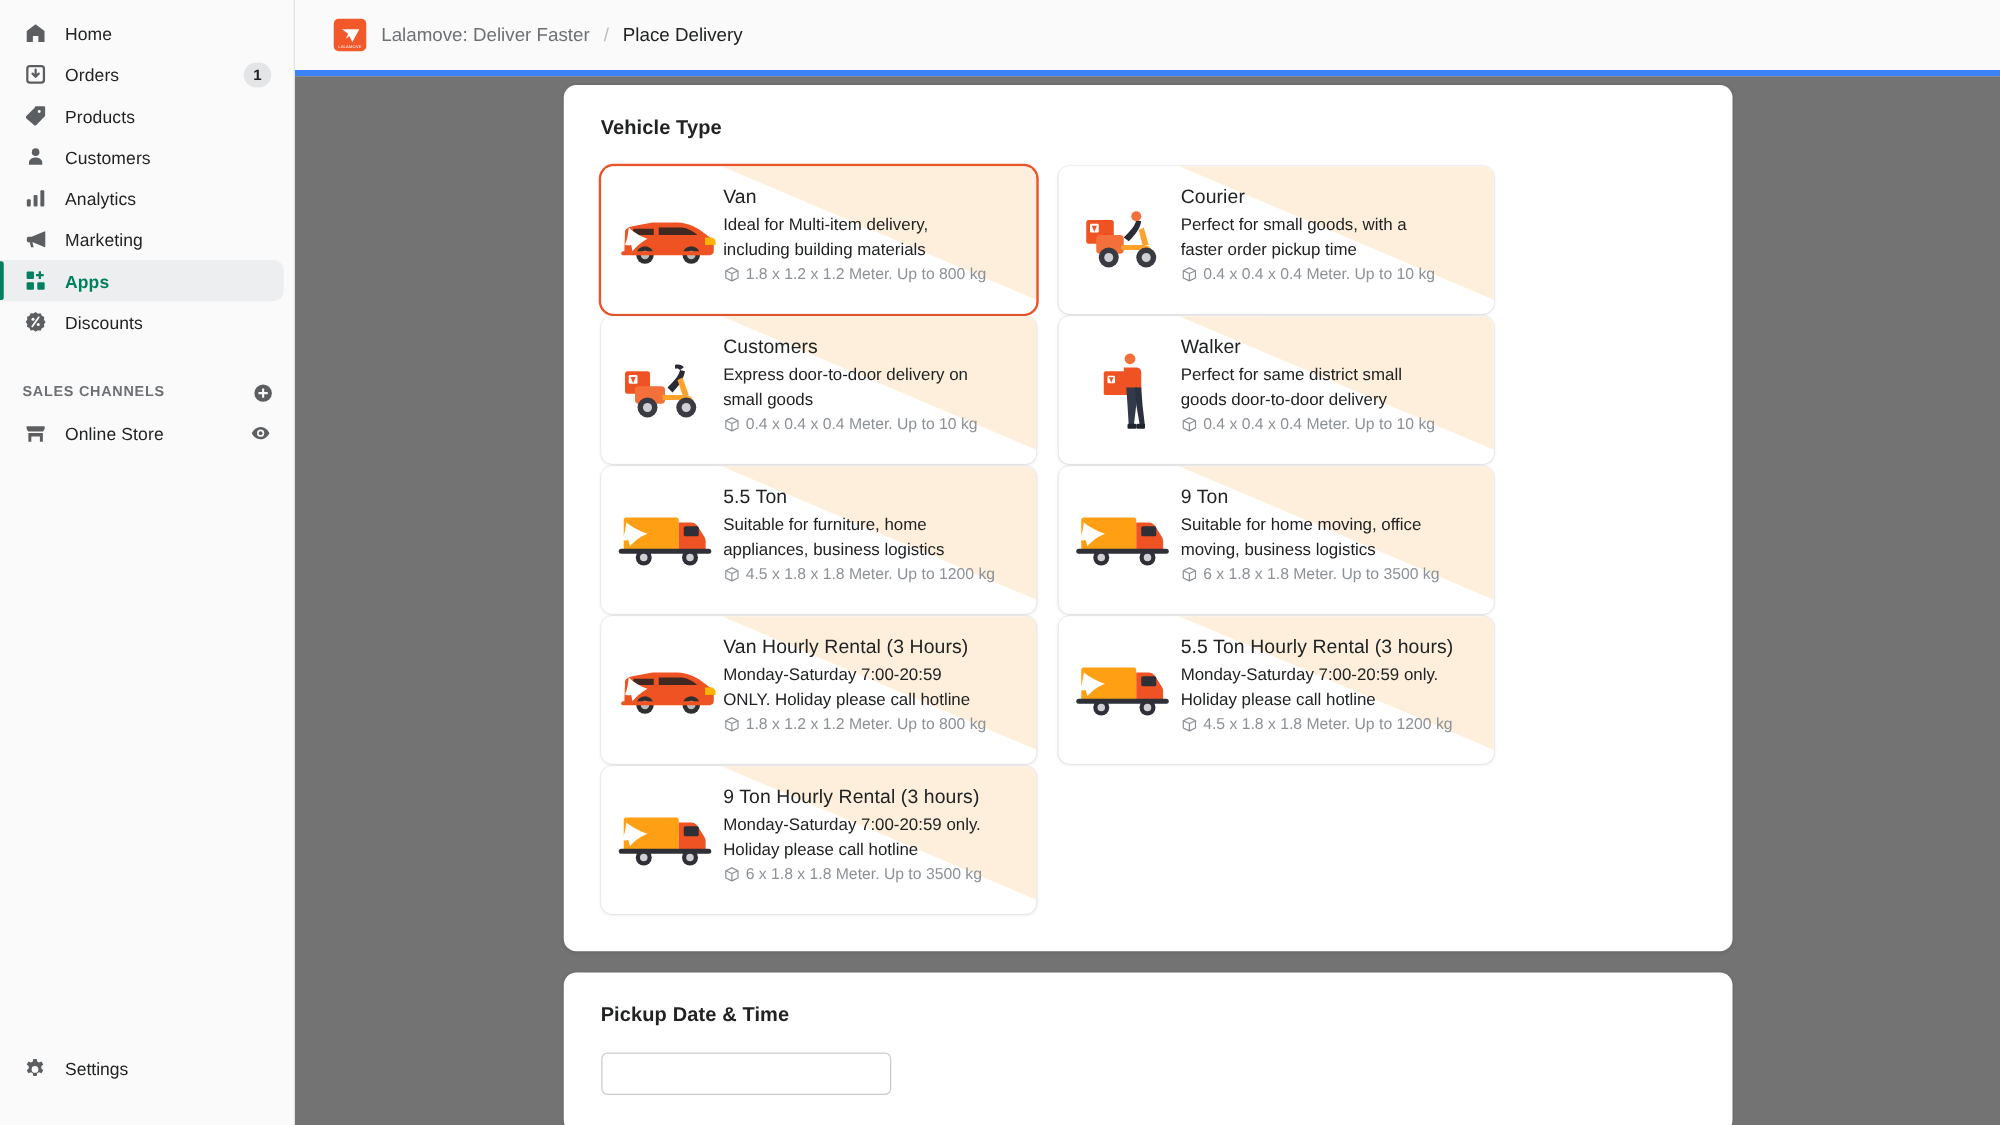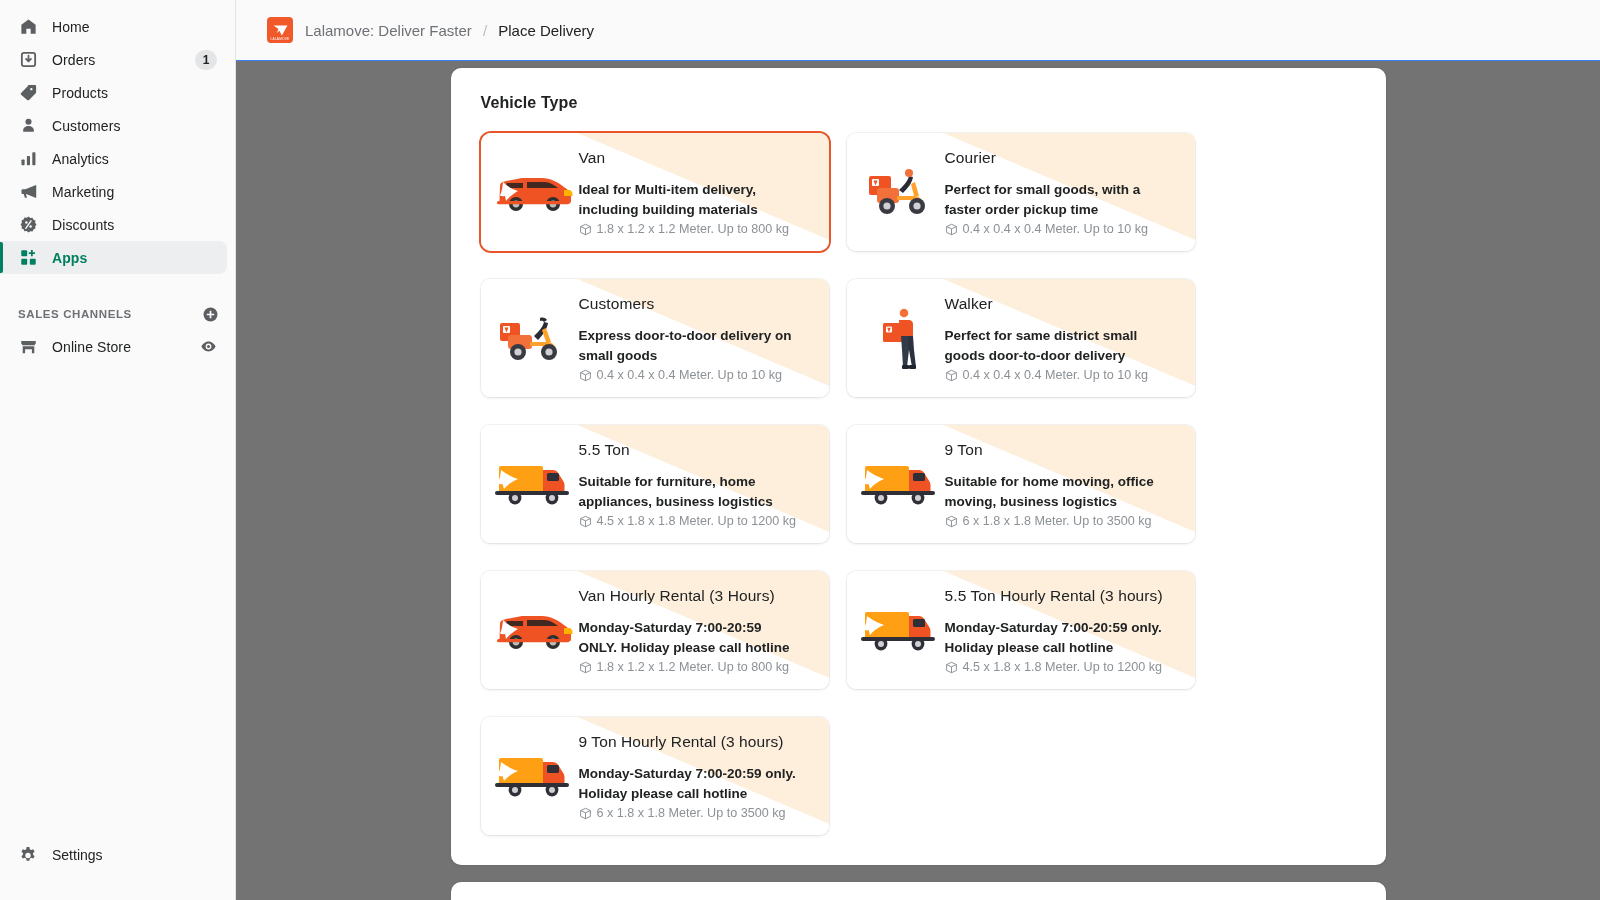--- a/index.html
+++ b/index.html
@@ -84,21 +84,21 @@
     cursor: pointer;
   }
   .settings-row .lbl { margin-left: 14px; font-size: 14px; color: #202223; }
 
   
   .main { flex: 1; height: 900px; display: flex; flex-direction: column; min-width: 0; }
 
   .topbar {
     height: 61px; flex: 0 0 61px;
     background: #fafafa;
-    border-bottom: 1px solid #3b82f6;
+    border-bottom: 5px solid #3b82f6;
     display: flex; align-items: center;
     padding-left: 31px;
   }
   .app-logo {
     width: 26px; height: 26px; border-radius: 4px;
     background: #f1592a;
     display: flex; align-items: center; justify-content: center;
     flex: 0 0 26px;
     overflow: hidden;
     position: relative;
@@ -125,21 +125,21 @@
   .panel + .panel { margin-top: 17px; }
   .panel-title {
     font-size: 16px; font-weight: 600; color: #202223;
     letter-spacing: .1px;
   }
 
   .grid {
     margin-top: 21px;
     display: grid;
     grid-template-columns: 348px 348px;
-    gap: 28px 18px;
+    gap: 2px 18px;
   }
   .vcard {
     position: relative;
     height: 118px;
     border-radius: 9px;
     background: #fff;
     box-shadow: 0 0 0 1px rgba(63,63,68,.06), 0 1px 3px rgba(63,63,68,.12);
     overflow: hidden;
     display: flex;
     cursor: pointer;
@@ -166,23 +166,22 @@
     min-width: 0;
   }
   .vcard .vname {
     font-size: 15.5px; color: #202223;
     line-height: 1.45;
     letter-spacing: .1px;
   }
   .vcard .vdesc {
     font-size: 13.5px; color: #202223;
     line-height: 1.48;
-    margin-top: 11px;
+    margin-top: 1px;
     white-space: nowrap;
-    font-weight: bold;
   }
   .vcard .vdesc span { display: block; }
   .vcard .vmeta {
     display: flex; align-items: center;
     margin-top: 2px;
     font-size: 12.6px; color: #8c9196;
     white-space: nowrap;
   }
   .vcard .vmeta .boxico { margin-right: 5px; display: flex; flex: 0 0 13px; }
 
@@ -250,46 +249,46 @@
       <span class="lbl">Analytics</span>
     </div>
 
     <div class="nav-item">
       <span class="ico">
         <svg width="19" height="19" viewBox="0 0 20 20" fill="currentColor">
             <path d="M17.3 3.3 6.6 7.7H3.9a1.3 1.3 0 0 0-1.3 1.3v2.2c0 .72.58 1.3 1.3 1.3h1.1l1.2 4.1h2.2l-1.1-4.1h.3l9.7 4a.6.6 0 0 0 .83-.56V3.86a.6.6 0 0 0-.83-.56z"></path>
           </svg>
       </span>
       <span class="lbl">Marketing</span>
+    </div>
+
+    <div class="nav-item active">
+      <span class="ico">
+        <svg width="19" height="19" viewBox="0 0 20 20" fill="currentColor">
+            <rect x="2.4" y="2.4" width="6.2" height="6.2" rx="1"></rect>
+            <rect x="2.4" y="11.4" width="6.2" height="6.2" rx="1"></rect>
+            <rect x="11.4" y="11.4" width="6.2" height="6.2" rx="1"></rect>
+            <path d="M14.5 2.2v2.3h2.3v1.9h-2.3v2.3h-1.9V6.4h-2.3V4.5h2.3V2.2z"></path>
+          </svg>
+      </span>
+      <span class="lbl">Apps</span>
     </div>
 
     <div class="nav-item">
       <span class="ico">
         <svg width="19" height="19" viewBox="0 0 20 20" fill="currentColor">
             <path d="M10 1.7l1.9 1.4 2.3-.3 1 2.1 2.1 1-.3 2.3 1.4 1.9-1.4 1.9.3 2.3-2.1 1-1 2.1-2.3-.3L10 18.3l-1.9-1.4-2.3.3-1-2.1-2.1-1 .3-2.3L1.6 10l1.4-1.9-.3-2.3 2.1-1 1-2.1 2.3.3z"></path>
             <g fill="#fafafa">
               <circle cx="7.8" cy="7.8" r="1.3"></circle>
               <circle cx="12.2" cy="12.2" r="1.3"></circle>
               <rect x="9.2" y="4.6" width="1.5" height="11" rx=".7" transform="rotate(35 10 10)"></rect>
             </g>
           </svg>
       </span>
       <span class="lbl">Discounts</span>
-    </div>
-
-    <div class="nav-item active">
-      <span class="ico">
-        <svg width="19" height="19" viewBox="0 0 20 20" fill="currentColor">
-            <rect x="2.4" y="2.4" width="6.2" height="6.2" rx="1"></rect>
-            <rect x="2.4" y="11.4" width="6.2" height="6.2" rx="1"></rect>
-            <rect x="11.4" y="11.4" width="6.2" height="6.2" rx="1"></rect>
-            <path d="M14.5 2.2v2.3h2.3v1.9h-2.3v2.3h-1.9V6.4h-2.3V4.5h2.3V2.2z"></path>
-          </svg>
-      </span>
-      <span class="lbl">Apps</span>
     </div>
   </nav>
 
   <div class="section-head">
     <span class="title">SALES CHANNELS</span>
     <span class="act">
       <svg width="17" height="17" viewBox="0 0 20 20" fill="currentColor">
           <circle cx="10" cy="10" r="8.2"></circle>
           <path d="M9 5.6h2v3.4h3.4v2H11v3.4H9V11H5.6V9H9z" fill="#fafafa"></path>
         </svg>

